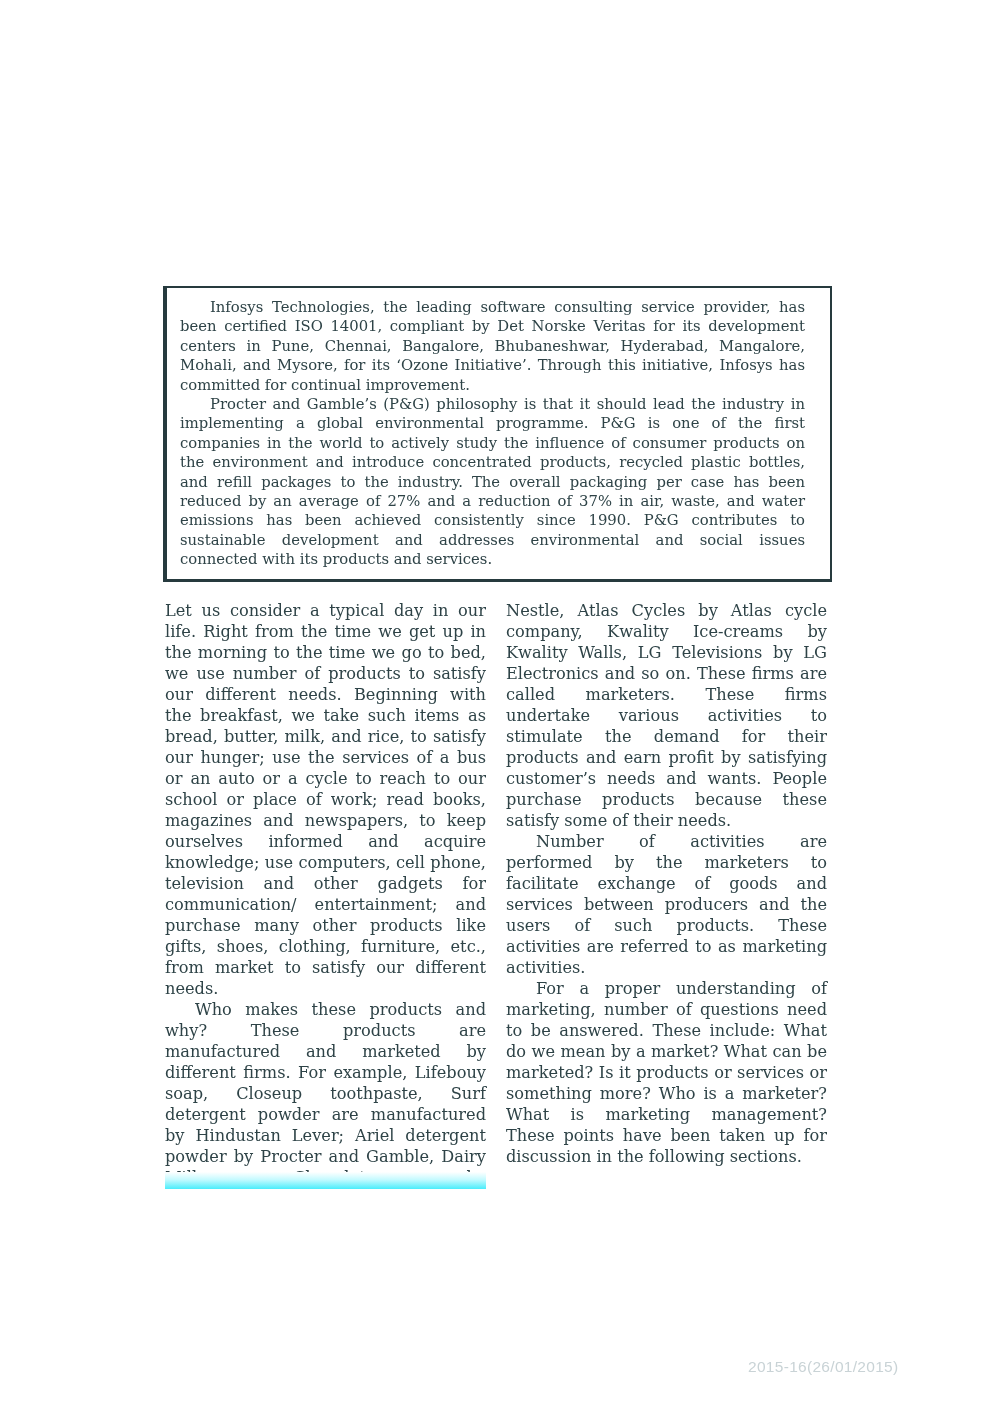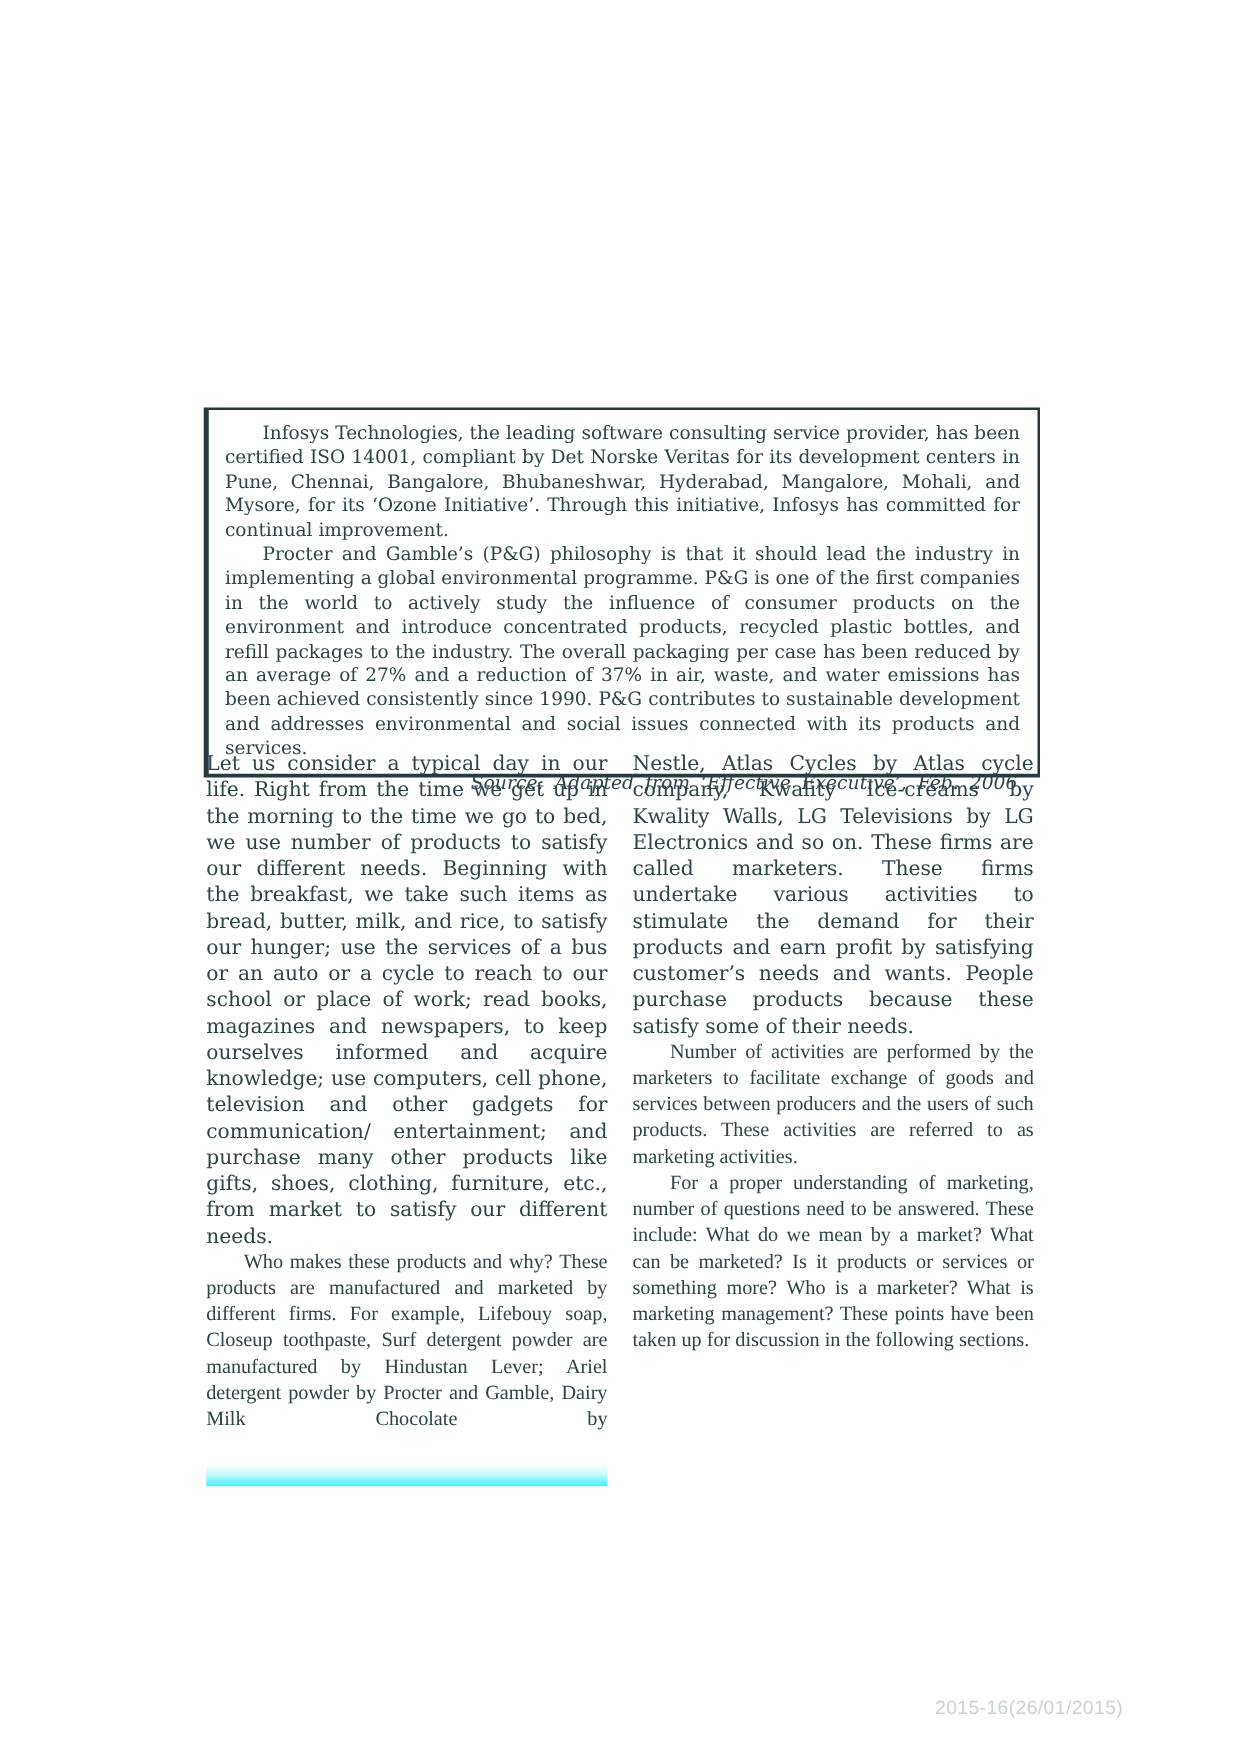--- a/index.html
+++ b/index.html
@@ -17,22 +17,21 @@
   .infobox {
     position: absolute;
     left: 163px;
     top: 286px;
     width: 669px;
     height: 296px;
     box-sizing: border-box;
     border: 2px solid #263a3e;
     border-left-width: 4px;
     border-bottom-width: 3px;
-    padding: 9px 14px 8px 13px;
-    margin-top: 40px;
+    padding: 9px 25px 8px 13px;
   }
   .infobox p {
     margin: 0;
     font-size: 14.8px;
     line-height: 19.4px;
     text-align: justify;
     text-indent: 30px;
   }
   .infobox .source-line {
     margin: 8px 2px 0 0;
@@ -53,21 +52,21 @@
     gap: 20px;
   }
   .col { width: 321px; }
   .col p {
     margin: 0;
     font-size: 16.2px;
     line-height: 21px;
     text-align: justify;
     color: #2e4347;
   }
-  .col p.indent { text-indent: 30px; font-family: Liberation Serif, serif; }
+  .col p.indent { text-indent: 30px; }
   .col p.continues { text-align-last: justify; }
 
   
   .cyan-bar {
     position: absolute;
     left: 165px;
     top: 1172px;
     width: 321px;
     height: 17px;
     background: linear-gradient(to bottom, #ffffff 0%, #c4faff 45%, #4aedfb 100%);
@@ -85,21 +84,20 @@
   }
 </style>
 </head>
 <body>
 
 <div class="page">
 
   <div class="infobox">
     <p>Infosys Technologies, the leading software consulting service provider, has been certified ISO 14001, compliant by Det Norske Veritas for its development centers in Pune, Chennai, Bangalore, Bhubaneshwar, Hyderabad, Mangalore, Mohali, and Mysore, for its ‘Ozone Initiative’. Through this initiative, Infosys has committed for continual improvement.</p>
     <p>Procter and Gamble’s (P&amp;G) philosophy is that it should lead the industry in implementing a global environmental programme. P&amp;G is one of the first companies in the world to actively study the influence of consumer products on the environment and introduce concentrated products, recycled plastic bottles, and refill packages to the industry. The overall packaging per case has been reduced by an average of 27% and a reduction of 37% in air, waste, and water emissions has been achieved consistently since 1990. P&amp;G contributes to sustainable development and addresses environmental and social issues connected with its products and services.</p>
-    <p class="source-line">Source: Adapted from ‘Effective Executive’, Feb. 2006</p>
   </div>
 
   <div class="columns">
     <div class="col">
       <p>Let us consider a typical day in our life. Right from the time we get up in the morning to the time we go to bed, we use number of products to satisfy our different needs. Beginning with the breakfast, we take such items as bread, butter, milk, and rice, to satisfy our hunger; use the services of a bus or an auto or a cycle to reach to our school or place of work; read books, magazines and newspapers, to keep ourselves informed and acquire knowledge; use computers, cell phone, television and other gadgets for communication/ entertainment; and purchase many other products like gifts, shoes, clothing, furniture, etc., from market to satisfy our different needs.</p>
       <p class="indent continues">Who makes these products and why? These products are manufactured and marketed by different firms. For example, Lifebouy soap, Closeup toothpaste, Surf detergent powder are manufactured by Hindustan Lever; Ariel detergent powder by Procter and Gamble, Dairy Milk Chocolate by</p>
     </div>
     <div class="col">
       <p>Nestle, Atlas Cycles by Atlas cycle company, Kwality Ice-creams by Kwality Walls, LG Televisions by LG Electronics and so on. These firms are called marketers. These firms undertake various activities to stimulate the demand for their products and earn profit by satisfying customer’s needs and wants. People purchase products because these satisfy some of their needs.</p>
       <p class="indent">Number of activities are performed by the marketers to facilitate exchange of goods and services between producers and the users of such products. These activities are referred to as marketing activities.</p>

